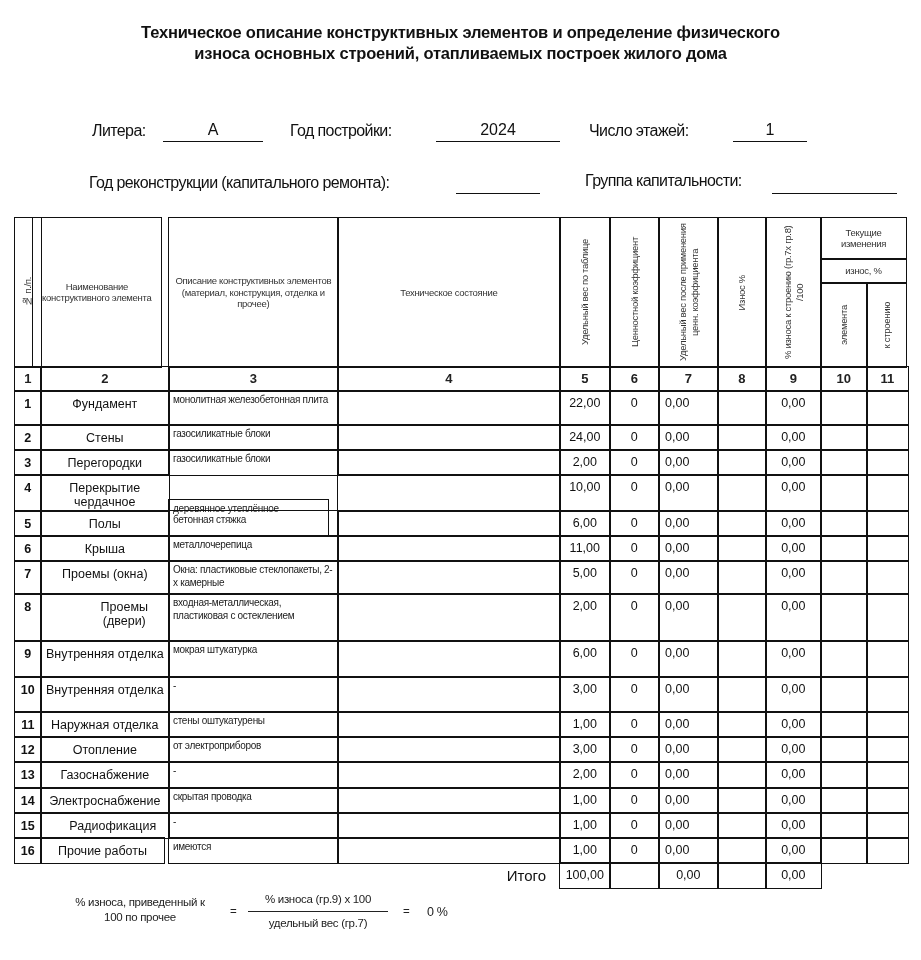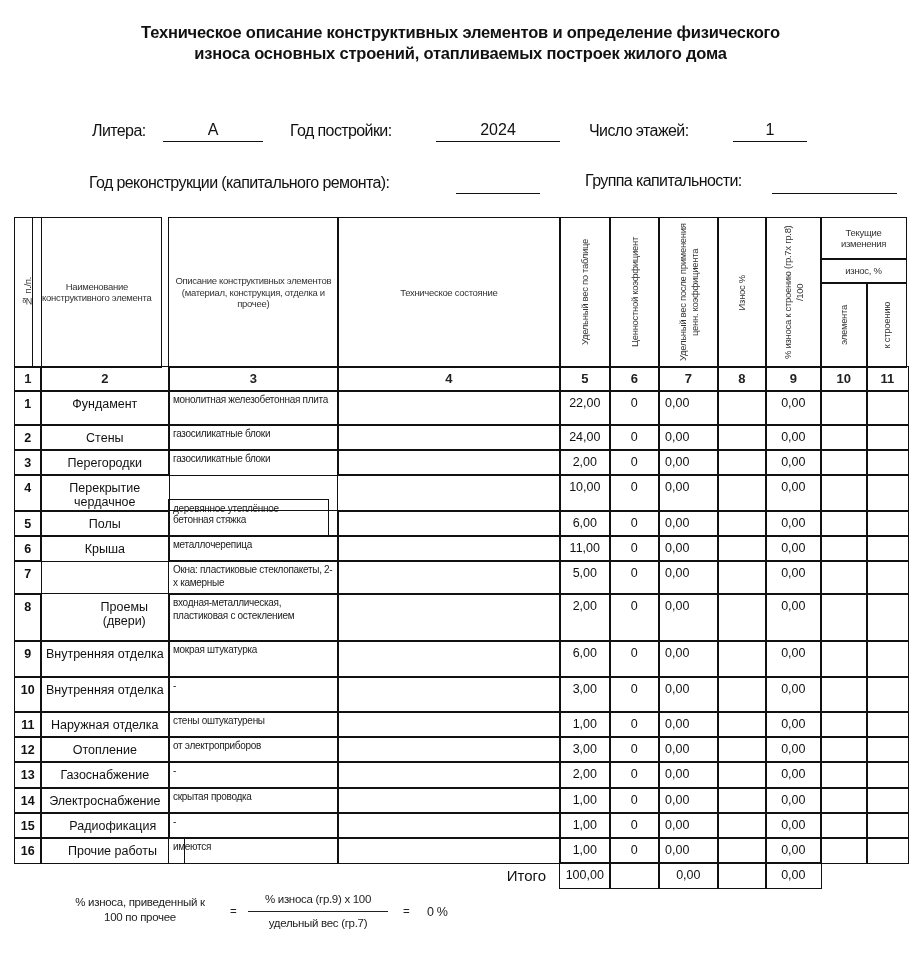--- a/index.html
+++ b/index.html
@@ -149,20 +149,21 @@
     <div class="cell desc" style="left: 168px; top: 535px; width: 170.6px; height: 26.6px;">металлочерепица</div>
     <div class="cell val" style="left: 337px; top: 535px; width: 223.6px; height: 26.6px;"></div>
     <div class="cell val" style="left: 559px; top: 535px; width: 51.6px; height: 26.6px;">11,00</div>
     <div class="cell val" style="left: 609px; top: 535px; width: 50.6px; height: 26.6px;">0</div>
     <div class="cell val valleft" style="left: 658px; top: 535px; width: 60.6px; height: 26.6px;">0,00</div>
     <div class="cell val" style="left: 717px; top: 535px; width: 49.6px; height: 26.6px;"></div>
     <div class="cell val" style="left: 765px; top: 535px; width: 56.6px; height: 26.6px;">0,00</div>
     <div class="cell val" style="left: 820px; top: 535px; width: 47.6px; height: 26.6px;"></div>
     <div class="cell val" style="left: 866px; top: 535px; width: 42.6px; height: 26.6px;"></div>
     <div class="cell top" style="left: 14px; top: 560px; width: 27.6px; height: 34.6px; font-weight: bold;">7</div>
+    <div class="cell top" style="left: 40px; top: 560px; width: 129.6px; height: 34.6px;">Проемы (окна)</div>
     <div class="cell desc" style="left: 168px; top: 560px; width: 170.6px; height: 34.6px;">Окна: пластиковые стеклопакеты, 2-х камерные</div>
     <div class="cell val" style="left: 337px; top: 560px; width: 223.6px; height: 34.6px;"></div>
     <div class="cell val" style="left: 559px; top: 560px; width: 51.6px; height: 34.6px;">5,00</div>
     <div class="cell val" style="left: 609px; top: 560px; width: 50.6px; height: 34.6px;">0</div>
     <div class="cell val valleft" style="left: 658px; top: 560px; width: 60.6px; height: 34.6px;">0,00</div>
     <div class="cell val" style="left: 717px; top: 560px; width: 49.6px; height: 34.6px;"></div>
     <div class="cell val" style="left: 765px; top: 560px; width: 56.6px; height: 34.6px;">0,00</div>
     <div class="cell val" style="left: 820px; top: 560px; width: 47.6px; height: 34.6px;"></div>
     <div class="cell val" style="left: 866px; top: 560px; width: 42.6px; height: 34.6px;"></div>
     <div class="cell top" style="left: 14px; top: 593px; width: 27.6px; height: 48.6px; font-weight: bold;">8</div>
@@ -247,21 +248,21 @@
     <div class="cell desc" style="left: 168px; top: 812px; width: 170.6px; height: 26.6px;">-</div>
     <div class="cell val" style="left: 337px; top: 812px; width: 223.6px; height: 26.6px;"></div>
     <div class="cell val" style="left: 559px; top: 812px; width: 51.6px; height: 26.6px;">1,00</div>
     <div class="cell val" style="left: 609px; top: 812px; width: 50.6px; height: 26.6px;">0</div>
     <div class="cell val valleft" style="left: 658px; top: 812px; width: 60.6px; height: 26.6px;">0,00</div>
     <div class="cell val" style="left: 717px; top: 812px; width: 49.6px; height: 26.6px;"></div>
     <div class="cell val" style="left: 765px; top: 812px; width: 56.6px; height: 26.6px;">0,00</div>
     <div class="cell val" style="left: 820px; top: 812px; width: 47.6px; height: 26.6px;"></div>
     <div class="cell val" style="left: 866px; top: 812px; width: 42.6px; height: 26.6px;"></div>
     <div class="cell top" style="left: 14px; top: 837px; width: 27.6px; height: 26.6px; font-weight: bold;">16</div>
-    <div class="cell top" style="left: 40px; top: 837px; width: 145px; height: 26.6px;">Прочие работы</div>
+    <div class="cell top" style="left: 40px; top: 837px; width: 125px; height: 26.6px;">Прочие работы</div>
     <div class="cell desc" style="left: 168px; top: 837px; width: 170.6px; height: 26.6px;">имеются</div>
     <div class="cell val" style="left: 337px; top: 837px; width: 223.6px; height: 26.6px;"></div>
     <div class="cell val" style="left: 559px; top: 837px; width: 51.6px; height: 26.6px;">1,00</div>
     <div class="cell val" style="left: 609px; top: 837px; width: 50.6px; height: 26.6px;">0</div>
     <div class="cell val valleft" style="left: 658px; top: 837px; width: 60.6px; height: 26.6px;">0,00</div>
     <div class="cell val" style="left: 717px; top: 837px; width: 49.6px; height: 26.6px;"></div>
     <div class="cell val" style="left: 765px; top: 837px; width: 56.6px; height: 26.6px;">0,00</div>
     <div class="cell val" style="left: 820px; top: 837px; width: 47.6px; height: 26.6px;"></div>
     <div class="cell val" style="left: 866px; top: 837px; width: 42.6px; height: 26.6px;"></div>
     <div class="itogo" style="left: 440px; top: 867px; width: 106px;">Итого</div>

